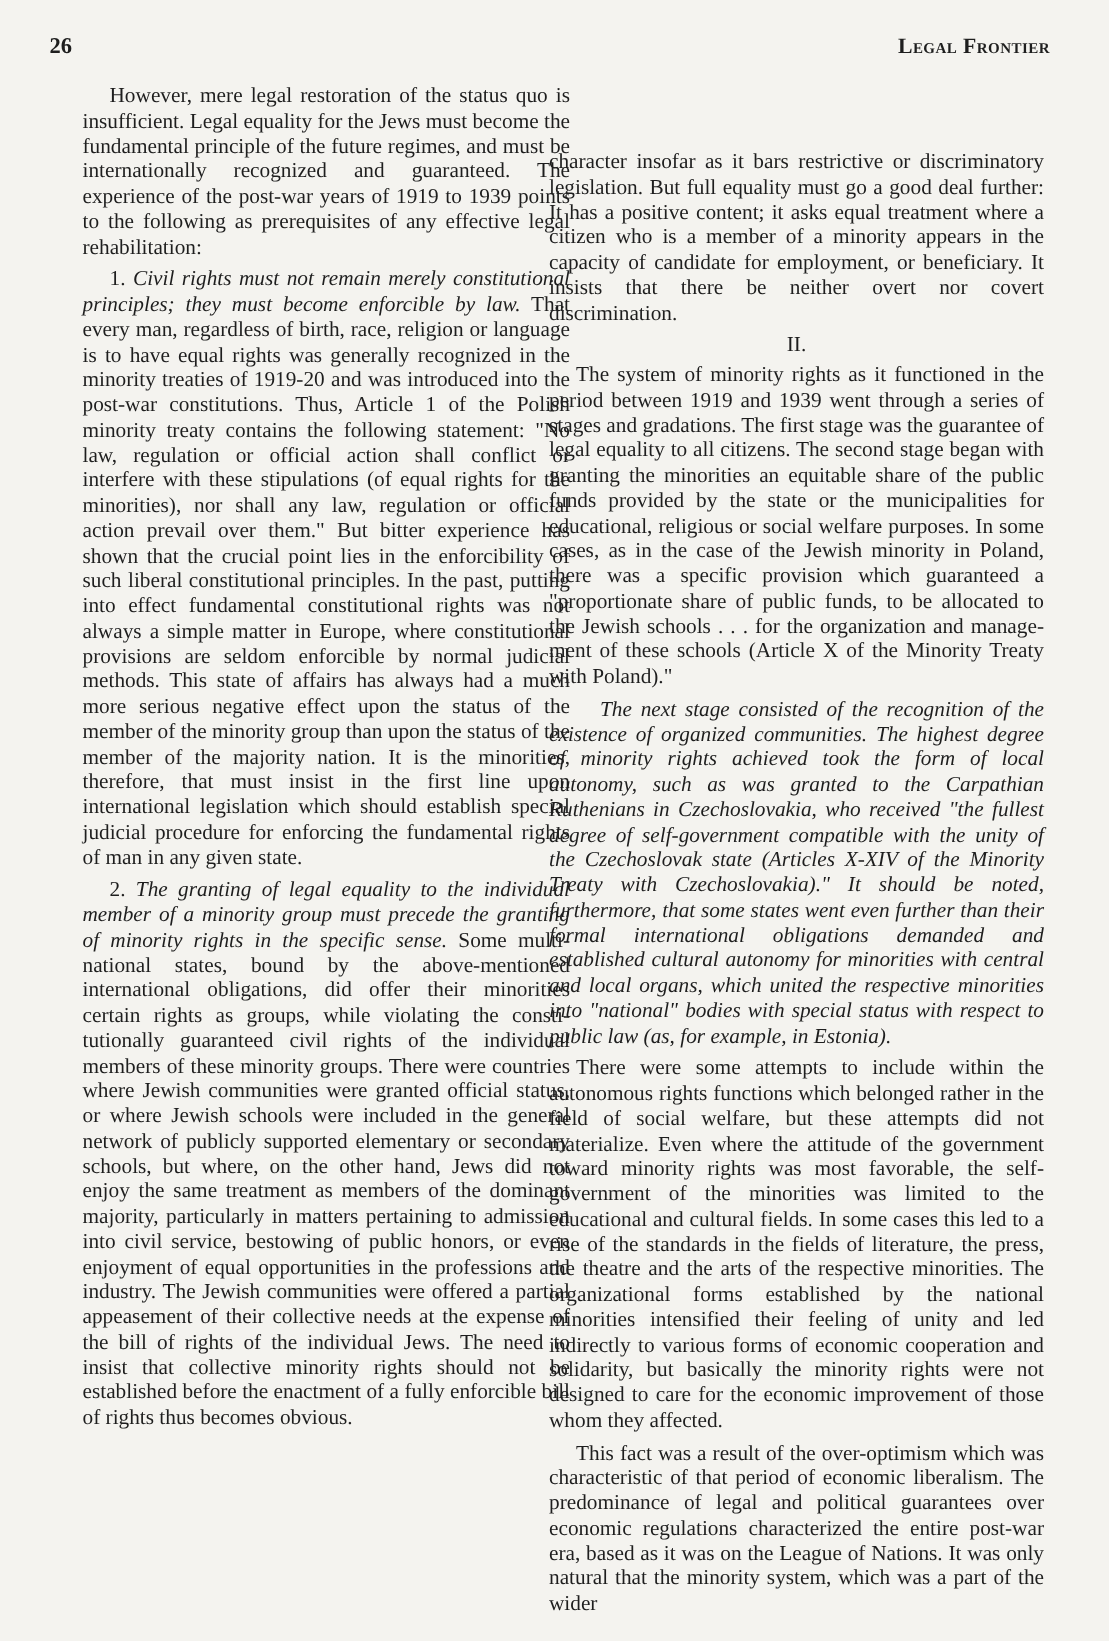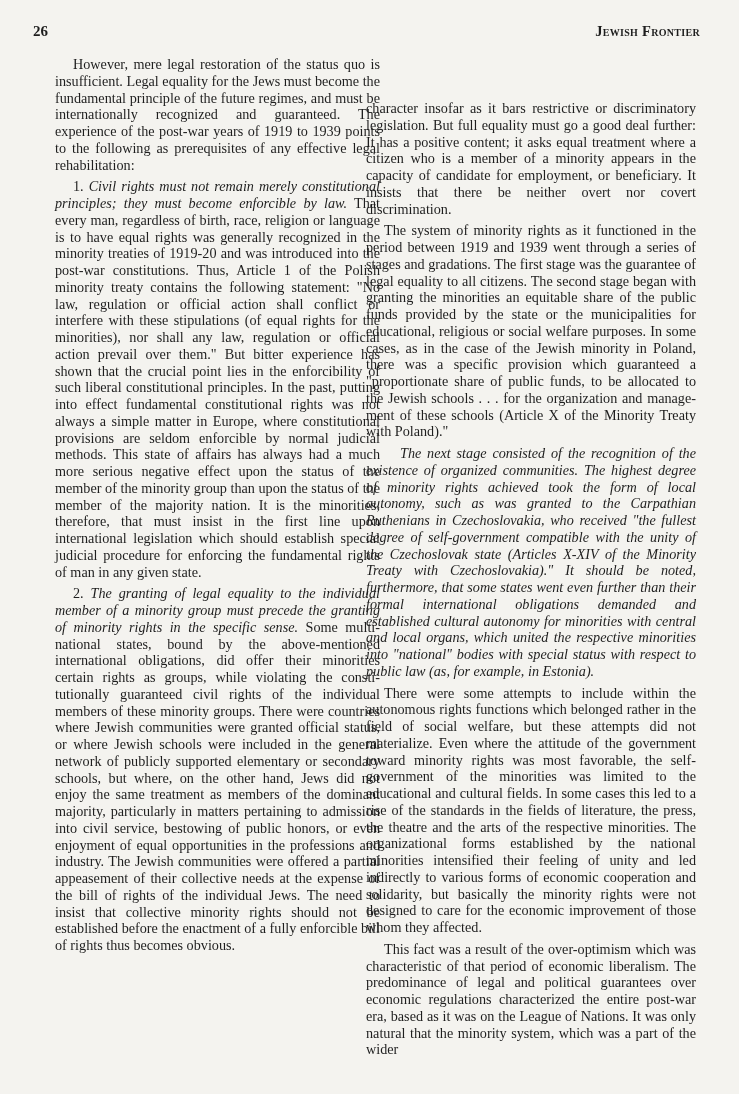--- a/index.html
+++ b/index.html
@@ -32,30 +32,31 @@
   .section-num { text-align: center; margin: 2px 0 3px 0; text-indent: 0; font-size: 14.2px; }
   em { font-style: italic; }
 </style>
 </head>
 <body>
 
 <div class="page">
 
   <div class="running-head">
     <span class="page-num">26</span>
-    <span class="journal-title">Jewish Frontier</span>
+    <span class="journal-title">Legal Frontier</span>
   </div>
 
   <div class="col left">
     <p>However, mere legal restoration of the status quo is insufficient. Legal equality for the Jews must be­come the fundamental principle of the future re­gimes, and must be internationally recognized and guaranteed. The experience of the post-war years of 1919 to 1939 points to the following as prerequisites of any effective legal rehabilitation:</p>
     <p><span>1. </span><em>Civil rights must not remain merely constitu­tional principles; they must become enforcible by law.</em><span> That every man, regardless of birth, race, re­ligion or language is to have equal rights was gen­erally recognized in the minority treaties of 1919-20 and was introduced into the post-war constitutions. Thus, Article 1 of the Polish minority treaty con­tains the following statement: "No law, regulation or official action shall conflict or interfere with these stipulations (of equal rights for the minorities), nor shall any law, regulation or official action pre­vail over them." But bitter experience has shown that the crucial point lies in the enforcibility of such liberal constitutional principles. In the past, putting into effect fundamental constitutional rights was not always a simple matter in Europe, where constitu­tional provisions are seldom enforcible by normal judicial methods. This state of affairs has always had a much more serious negative effect upon the status of the member of the minority group than upon the status of the member of the majority nation. It is the minorities, therefore, that must insist in the first line upon international legislation which should establish special judicial procedure for enforcing the funda­mental rights of man in any given state.</span></p>
     <p><span>2. </span><em>The granting of legal equality to the individual member of a minority group must precede the grant­ing of minority rights in the specific sense.</em><span> Some multi-national states, bound by the above-mentioned international obligations, did offer their minorities certain rights as groups, while violating the consti­tutionally guaranteed civil rights of the individual members of these minority groups. There were countries where Jewish communities were granted official status, or where Jewish schools were in­cluded in the general network of publicly sup­ported elementary or secondary schools, but where, on the other hand, Jews did not enjoy the same treatment as members of the dominant majority, par­ticularly in matters pertaining to admission into civil service, bestowing of public honors, or even enjoy­ment of equal opportunities in the professions and industry. The Jewish communities were offered a partial appeasement of their collective needs at the expense of the bill of rights of the individual Jews. The need to insist that collective minority rights should not be established before the enactment of a fully enforcible bill of rights thus becomes obvious.</span></p>
   </div>
 
   <div class="col right">
     <p class="noindent">character insofar as it bars restrictive or discrimina­tory legislation. But full equality must go a good deal further: It has a positive content; it asks equal treatment where a citizen who is a member of a minority appears in the capacity of candidate for employment, or beneficiary. It insists that there be neither overt nor covert discrimination.</p>
+    <div class="section-num">II.</div>
     <p>The system of minority rights as it functioned in the period between 1919 and 1939 went through a series of stages and gradations. The first stage was the guarantee of legal equality to all citizens. The second stage began with granting the minorities an equitable share of the public funds provided by the state or the municipalities for educational, religious or social welfare purposes. In some cases, as in the case of the Jewish minority in Poland, there was a specific provision which guaranteed a "proportion­ate share of public funds, to be allocated to the Jewish schools . . . for the organization and manage­ment of these schools (Article X of the Minority Treaty with Poland)."</p>
     <p class="deepindent">The next stage consisted of the recognition of the existence of organized communities. The high­est degree of minority rights achieved took the form of local autonomy, such as was granted to the Car­pathian Ruthenians in Czechoslovakia, who received "the fullest degree of self-government compatible with the unity of the Czechoslovak state (Articles X-XIV of the Minority Treaty with Czechoslovakia)." It should be noted, furthermore, that some states went even further than their formal international obligations demanded and established cultural auto­nomy for minorities with central and local organs, which united the respective minorities into "national" bodies with special status with respect to public law (as, for example, in Estonia).</p>
     <p>There were some attempts to include within the autonomous rights functions which belonged rather in the field of social welfare, but these attempts did not materialize. Even where the attitude of the gov­ernment toward minority rights was most favorable, the self-government of the minorities was limited to the educational and cultural fields. In some cases this led to a rise of the standards in the fields of liter­ature, the press, the theatre and the arts of the re­spective minorities. The organizational forms estab­lished by the national minorities intensified their feeling of unity and led indirectly to various forms of economic cooperation and solidarity, but basically the minority rights were not designed to care for the economic improvement of those whom they affected.</p>
     <p>This fact was a result of the over-optimism which was characteristic of that period of economic liberalism. The predominance of legal and political guarantees over economic regulations character­ized the entire post-war era, based as it was on the League of Nations. It was only natural that the minority system, which was a part of the wider</p>
   </div>
 
 </div>
 
 </body></html>

